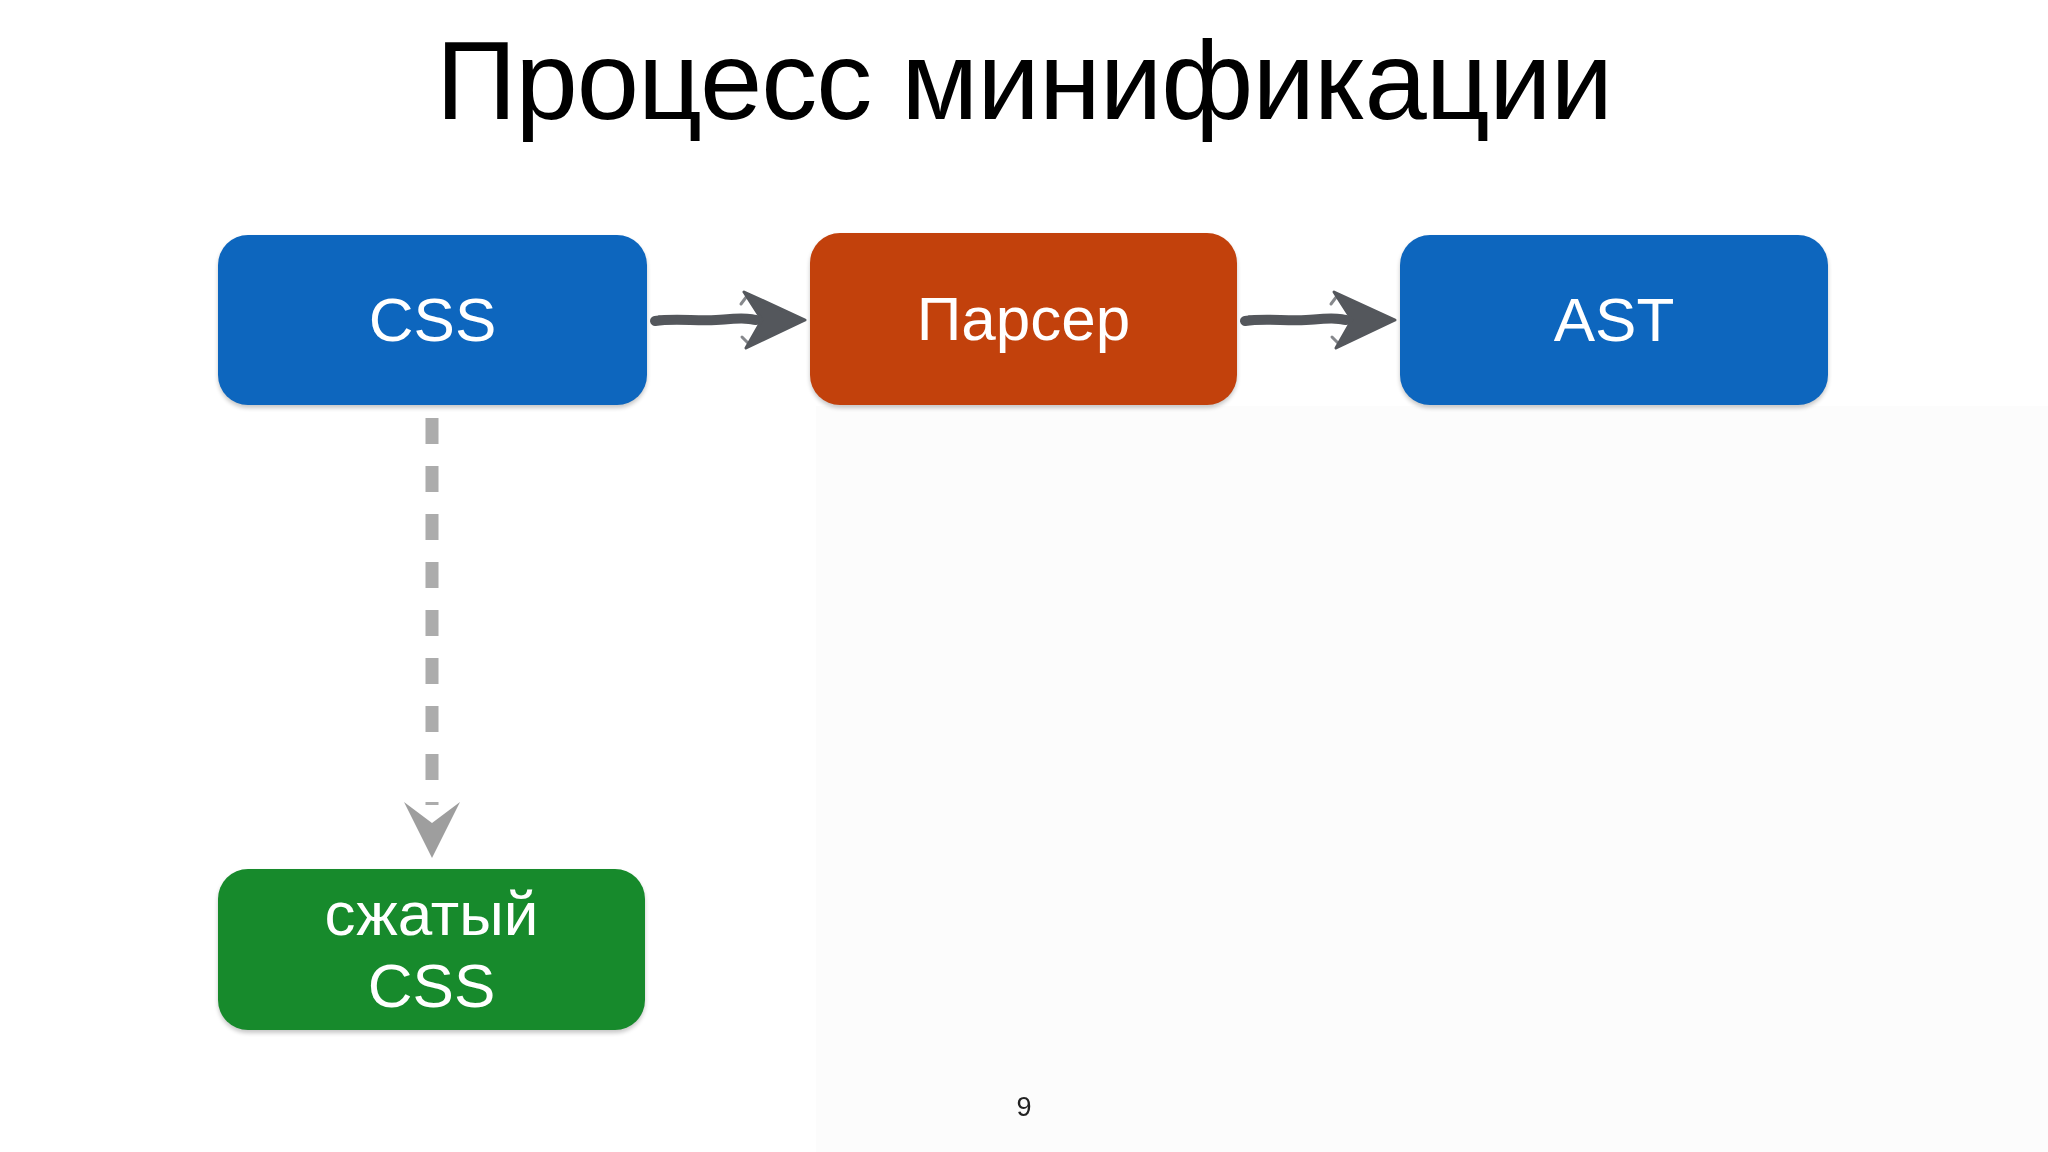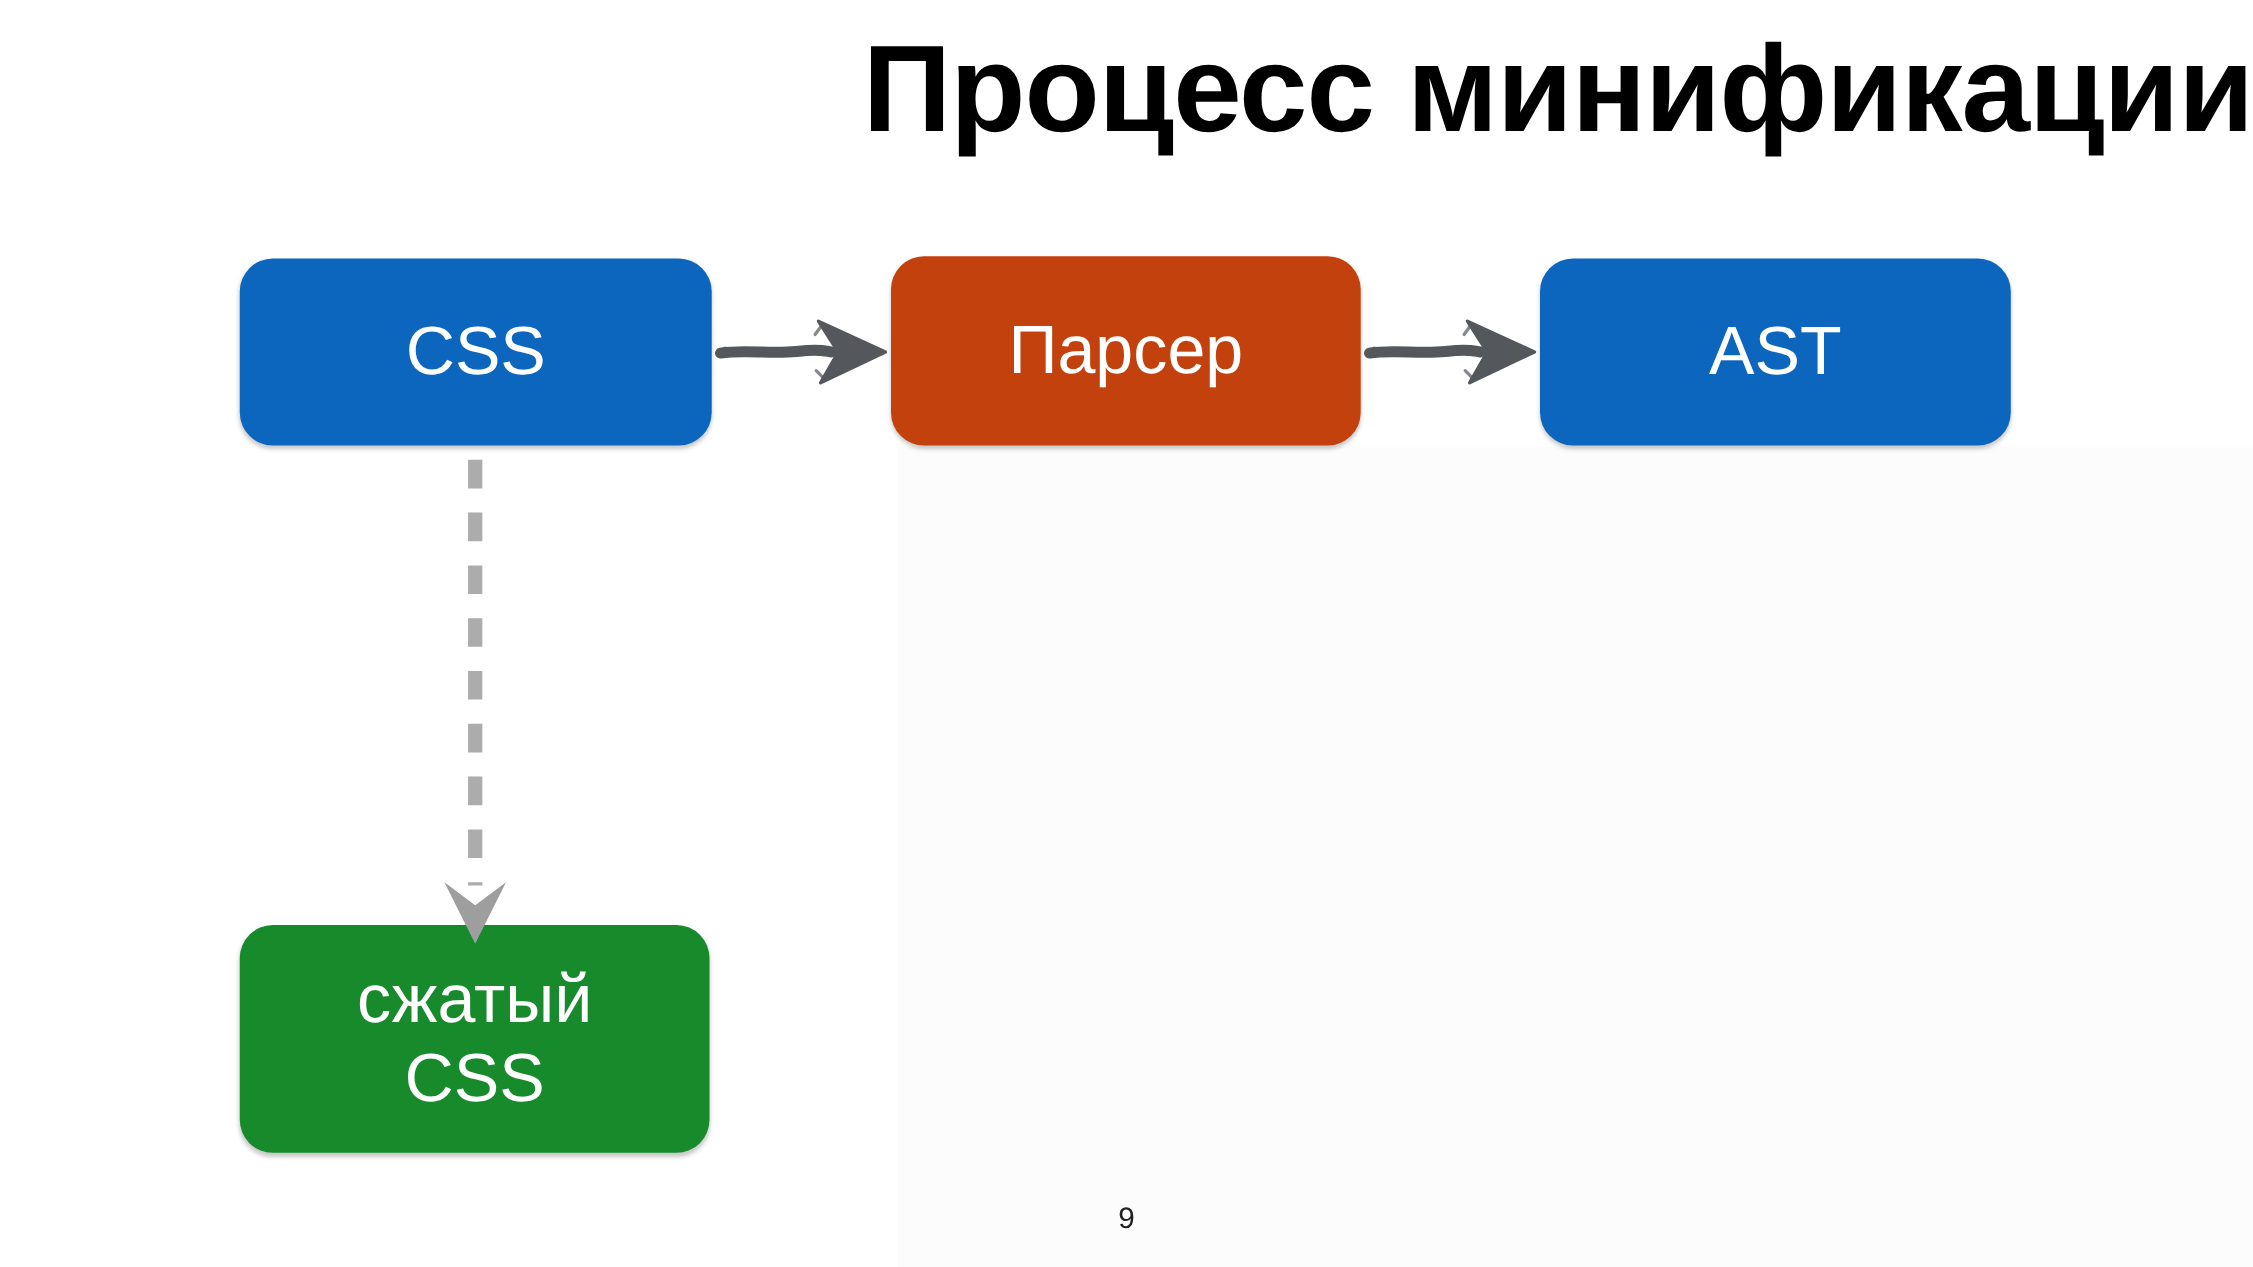--- a/index.html
+++ b/index.html
@@ -22,44 +22,44 @@
     right: 0;
     bottom: 0;
     background: #fcfcfc;
   }
   .title {
     position: absolute;
     left: 0;
     top: 14px;
     width: 100%;
     margin: 0;
-    text-align: right;
+    text-align: center;
     font-size: 112px;
-    font-weight: 700;
+    font-weight: 400;
     letter-spacing: -1px;
     color: #000000;
     line-height: 1.2;
   }
   .node {
     position: absolute;
     display: flex;
     align-items: center;
     justify-content: center;
     text-align: center;
     color: #ffffff;
     font-size: 62px;
     font-weight: 300;
     line-height: 1.16;
     box-shadow: 0 3px 4px rgba(0,0,0,0.22);
     border-radius: 30px;
   }
   .node-css     { left: 218px;  top: 235px; width: 429px; height: 170px; }
   .node-parser  { left: 810px;  top: 233px; width: 427px; height: 172px; }
   .node-ast     { left: 1400px; top: 235px; width: 428px; height: 170px; }
-  .node-minified{ left: 218px;  top: 841px; width: 427px; height: 207px; }
+  .node-minified{ left: 218px;  top: 869px; width: 427px; height: 161px; }
   .arrow {
     position: absolute;
   }
   .arrow-1 { left: 648px;  top: 284px; }
   .arrow-2 { left: 1238px; top: 284px; }
   .arrow-down { left: 394px; top: 408px; }
   .pagenum {
     position: absolute;
     left: 0;
     top: 1092px;

